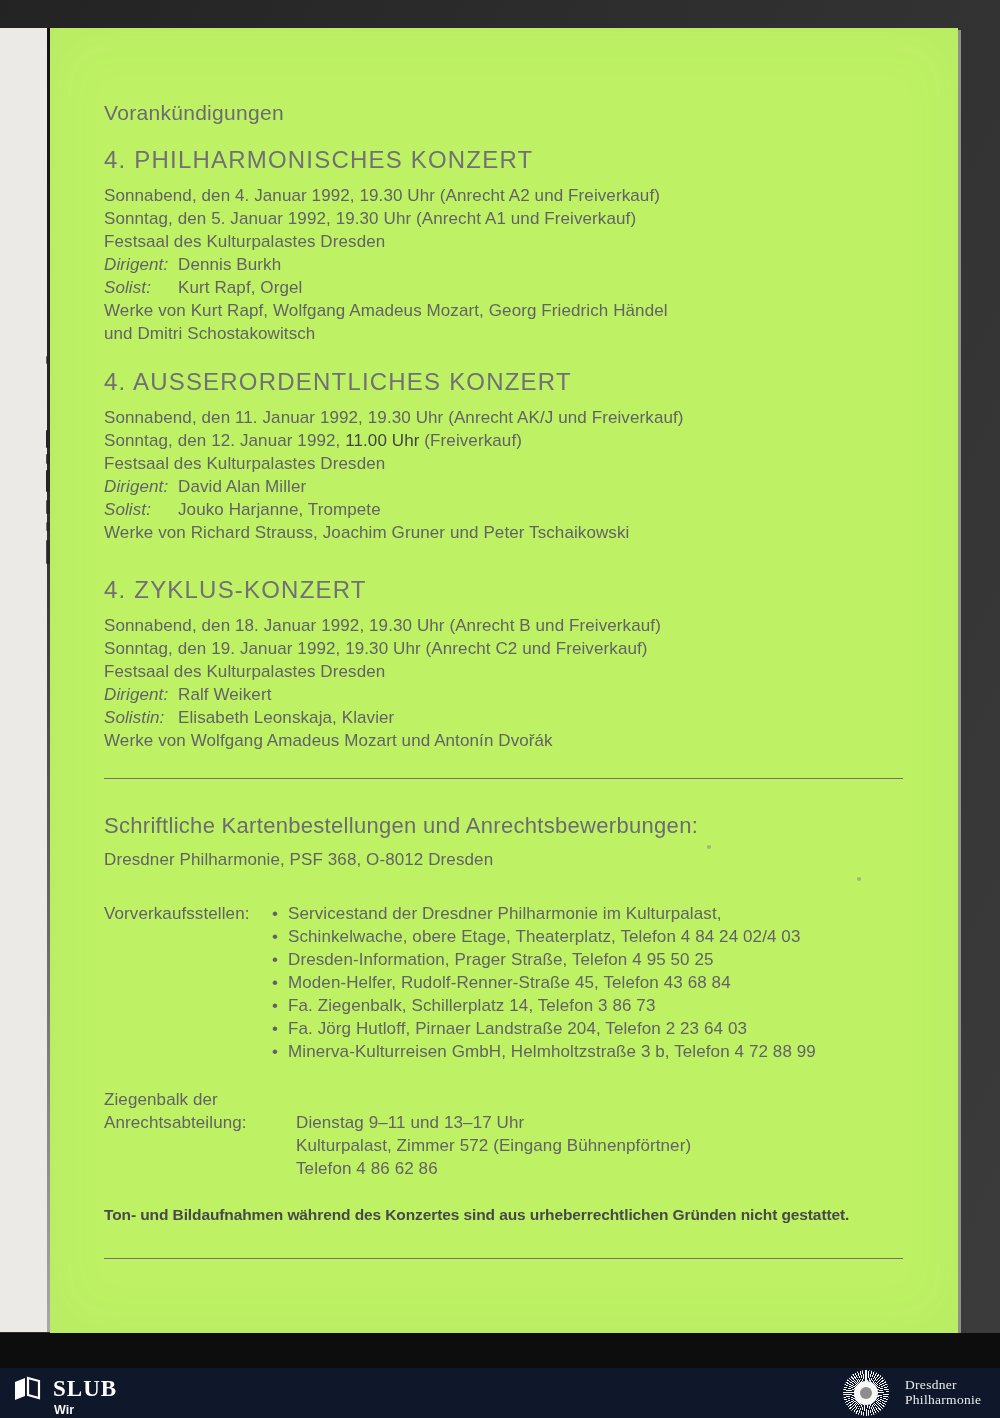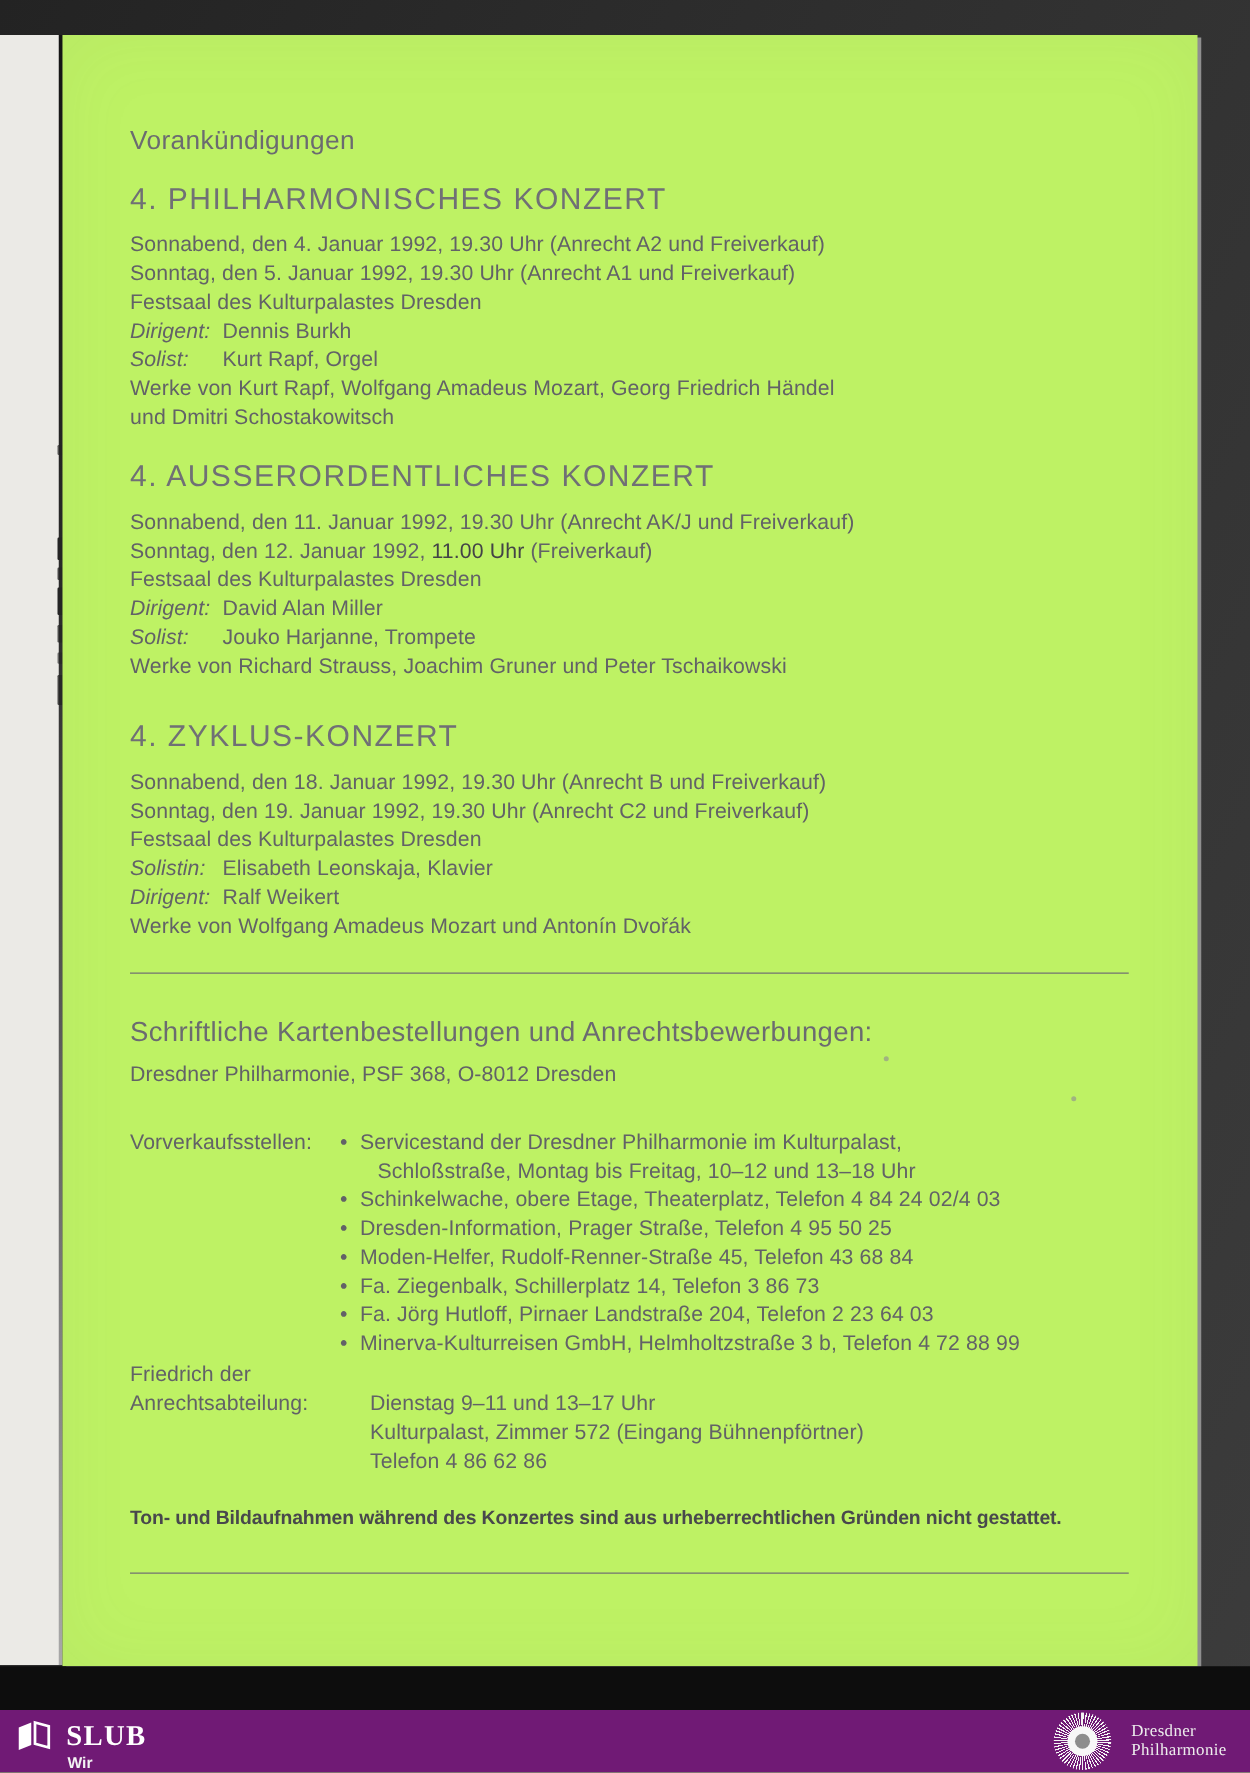--- a/index.html
+++ b/index.html
@@ -30,21 +30,21 @@
   .outlet-label{position:absolute;left:0;top:0;}
   .outlet-list{position:absolute;left:168px;top:0;right:0;}
   .bullet{display:inline-block;width:16px;}
   .indent2{padding-left:30px;}
   .office{display:block;position:relative;}
   .office-left{position:absolute;left:0;top:0;}
   .office-right{position:absolute;left:192px;top:23px;}
   .notice{font-size:15.5px;font-weight:bold;letter-spacing:-0.1px;color:#48484c;white-space:nowrap;}
   
   .dark-band{position:absolute;left:0;top:1333px;width:1000px;height:35px;background:#0d0d0d;}
-  .footer-bar{position:absolute;left:0;top:1368px;width:1000px;height:50px;background:#701a75;}
+  .footer-bar{position:absolute;left:0;top:1368px;width:1000px;height:50px;background:#0f172a;}
   .slub{position:absolute;left:13px;top:6px;}
   .slub svg{position:absolute;left:0;top:2px;}
   .slub-word{position:absolute;left:40px;top:2px;font-family:"Liberation Serif",serif;
     font-weight:bold;font-size:23px;color:#ffffff;letter-spacing:1px;}
   .slub-tag{position:absolute;left:41px;top:29px;font-size:12.5px;font-weight:bold;color:#f3f3f3;}
   .phil{position:absolute;left:843px;top:0;}
   .sun{position:absolute;left:0;top:2px;width:46px;height:46px;border-radius:50%;
     background:repeating-conic-gradient(#f4f4f4 0deg 2.6deg, rgba(0,0,0,0) 2.6deg 6.6deg);}
   .sun .ring{position:absolute;left:11px;top:11px;width:24px;height:24px;border-radius:50%;background:#f7f7f7;}
   .sun .hole{position:absolute;left:17px;top:17px;width:12px;height:12px;border-radius:50%;background:#8d8d8d;}
@@ -87,39 +87,38 @@
     <div class="line"><span class="role-label">Dirigent:</span><span>David Alan Miller</span></div>
     <div class="line"><span class="role-label">Solist:</span><span>Jouko Harjanne, Trompete</span></div>
     <div class="line">Werke von Richard Strauss, Joachim Gruner und Peter Tschaikowski</div>
   </section>
 
   <section class="blk" style="top:548px">
     <h2>4. ZYKLUS-KONZERT</h2>
     <div class="line"><span>Sonnabend, den 18. Januar 1992, 19.30 Uhr (Anrecht B und Freiverkauf)</span><span class="b"></span><span></span></div>
     <div class="line"><span>Sonntag, den 19. Januar 1992, 19.30 Uhr (Anrecht C2 und Freiverkauf)</span><span class="b"></span><span></span></div>
     <div class="line">Festsaal des Kulturpalastes Dresden</div>
+    <div class="line"><span class="role-label">Dirigent:</span><span>Ralf Weikert</span></div>
     <div class="line"><span class="role-label">Solistin:</span><span>Elisabeth Leonskaja, Klavier</span></div>
-    <div class="line"><span class="role-label">Dirigent:</span><span>Ralf Weikert</span></div>
     <div class="line">Werke von Wolfgang Amadeus Mozart und Antonín Dvořák</div>
   </section>
 
   <div class="rule" style="top:750px"></div>
 
   <div class="blk bk-heading" style="top:784px">Schriftliche Kartenbestellungen und Anrechtsbewerbungen:</div>
 
   <div class="blk" style="top:820px">
     <div class="line">Dresdner Philharmonie, PSF 368, O-8012 Dresden</div>
   </div>
 
   <div class="blk" style="top:874px">
     <div class="line outlet-label">Vorverkaufsstellen:</div>
     <div class="outlet-list">
       <div>
         <div class="line"><span class="bullet">•</span><span>Servicestand der Dresdner Philharmonie im Kulturpalast,</span></div>
-        <div class="line indent2">Schloßstraße, Montag bis Freitag, 10–12 und 13–18 Uhr</div>
       </div>
       <div>
         <div class="line"><span class="bullet">•</span><span>Schinkelwache, obere Etage, Theaterplatz, Telefon 4 84 24 02/4 03</span></div>
       </div>
       <div>
         <div class="line"><span class="bullet">•</span><span>Dresden-Information, Prager Straße, Telefon 4 95 50 25</span></div>
       </div>
       <div>
         <div class="line"><span class="bullet">•</span><span>Moden-Helfer, Rudolf-Renner-Straße 45, Telefon 43 68 84</span></div>
       </div>
@@ -130,21 +129,21 @@
         <div class="line"><span class="bullet">•</span><span>Fa. Jörg Hutloff, Pirnaer Landstraße 204, Telefon 2 23 64 03</span></div>
       </div>
       <div>
         <div class="line"><span class="bullet">•</span><span>Minerva-Kulturreisen GmbH, Helmholtzstraße 3 b, Telefon 4 72 88 99</span></div>
       </div>
     </div>
   </div>
 
   <div class="blk office" style="top:1060px">
     <div class="office-left">
-      <div class="line">Friedrich der</div>
+      <div class="line">Ziegenbalk der</div>
       <div class="line">Anrechtsabteilung:</div>
     </div>
     <div class="office-right">
       <div class="line">Dienstag 9–11 und 13–17 Uhr</div>
       <div class="line">Kulturpalast, Zimmer 572 (Eingang Bühnenpförtner)</div>
       <div class="line">Telefon 4 86 62 86</div>
     </div>
   </div>
 
   <div class="blk notice" style="top:1178px">Ton- und Bildaufnahmen während des Konzertes sind aus urheberrechtlichen Gründen nicht gestattet.</div>

